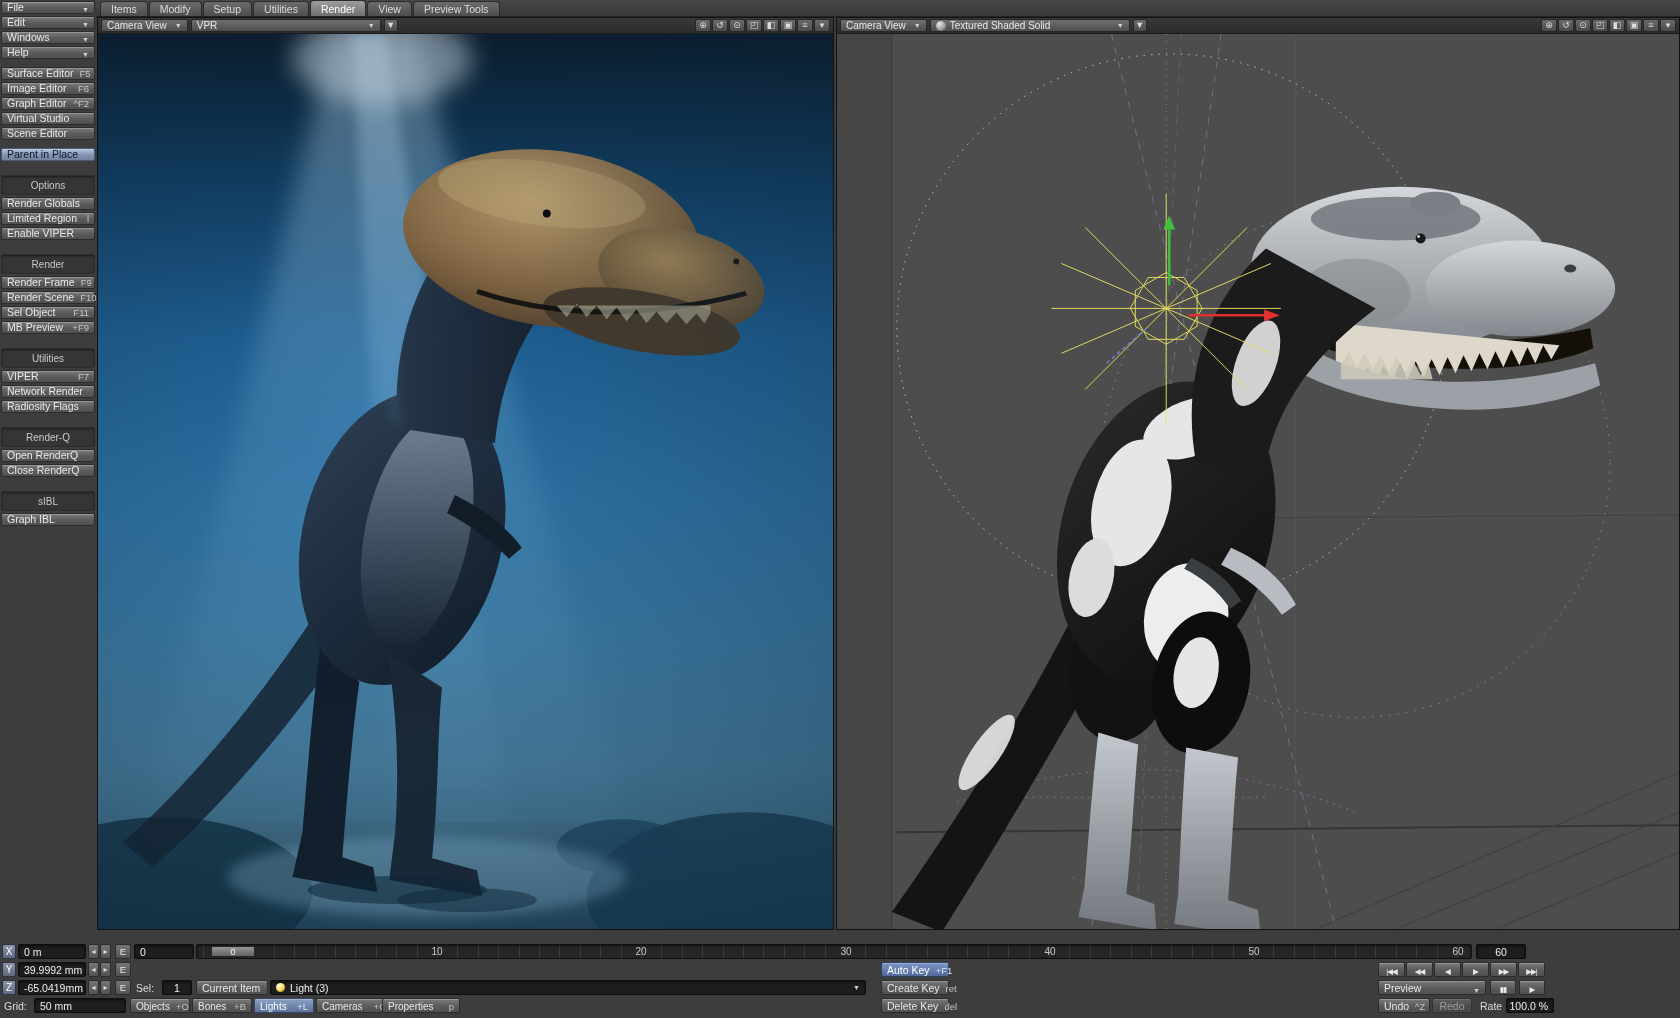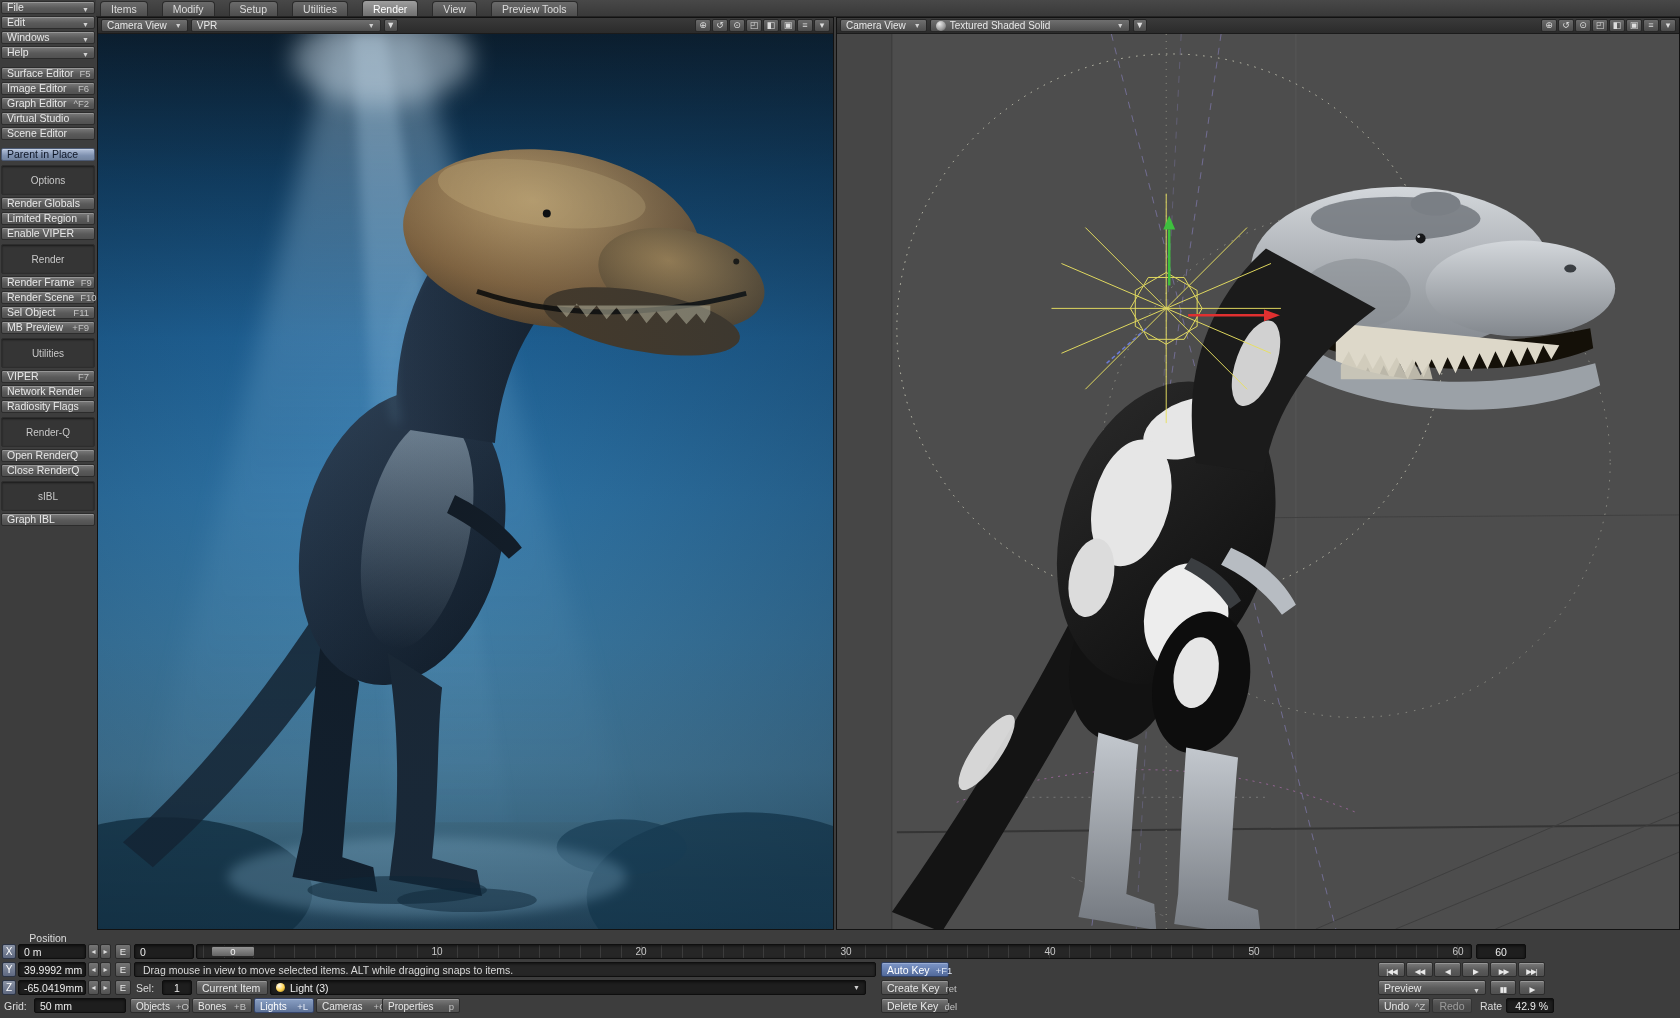--- a/index.html
+++ b/index.html
@@ -8,26 +8,26 @@
 
   
   .btn{display:flex;align-items:flex-end;padding:0 5px;height:14px;background:linear-gradient(#7b7b7b,#5a5a5a 55%,#505050);border:1px solid #2c2c2c;border-radius:2px;box-shadow:inset 0 1px 0 rgba(255,255,255,.22);color:#e8e8e8;font-size:10.5px;white-space:nowrap;cursor:default}
   .btn .k{margin-left:auto;padding-left:6px;color:#c4c4c4;font-size:9.5px}
   .btn .dd{margin-left:auto;padding-left:6px;color:#d2d2d2;font-size:7px;line-height:1}
   .bluebtn{background:linear-gradient(#7d96c8,#51699a);border-color:#2f3f63;color:#fff}
 
   
   .sidebar{position:absolute;left:0;top:0;width:96px;height:930px;background:#3d3d3d;padding:1px 1px 0 1px;display:flex;flex-direction:column;gap:2px}
   .sidebar .btn{height:13px;flex:none}
-  .hdr{height:30px;flex:none;display:flex;align-items:center;justify-content:center;background:#353535;border:1px solid #2d2d2d;border-radius:2px;box-shadow:inset 0 1px 2px rgba(0,0,0,.5);color:#c9c9c9;font-size:10px;margin-top:2px}
+  .hdr{height:20px;flex:none;display:flex;align-items:center;justify-content:center;background:#353535;border:1px solid #2d2d2d;border-radius:2px;box-shadow:inset 0 1px 2px rgba(0,0,0,.5);color:#c9c9c9;font-size:10px;margin-top:12px}
   .gap{height:4px;flex:none}
   .pip{background:linear-gradient(#b4c2da,#7e90af 60%,#73849f);border-color:#4c5a74;color:#0e1626;font-weight:normal}
 
   
-  .tabs{position:absolute;left:96px;top:0;width:1584px;height:17px;background:linear-gradient(#484848,#393939);border-bottom:1px solid #242424;display:flex;align-items:flex-end;padding-left:4px;gap:14px}
+  .tabs{position:absolute;left:96px;top:0;width:1584px;height:17px;background:linear-gradient(#484848,#393939);border-bottom:1px solid #242424;display:flex;align-items:flex-end;padding-left:4px;gap:1px}
   .tab{height:15px;padding:0 10px;display:flex;align-items:center;background:linear-gradient(#6b6b6b,#4e4e4e);border:1px solid #2b2b2b;border-bottom:none;border-radius:4px 4px 0 0;font-size:10.5px;color:#dcdcdc}
   .tab.active{background:linear-gradient(#9e9e9e,#707070);color:#fff;height:16px}
 
   
   .vp{position:absolute;top:17px;height:913px;background:#161616;border:1px solid #121212}
   .vp-left{left:97px;width:737px}
   .vp-right{left:836px;width:844px}
   .vp-hdr{position:absolute;top:0;left:0;right:0;height:16px;background:linear-gradient(#3a3a3a,#2b2b2b);display:flex;align-items:center;gap:3px;padding:1px 3px;border-bottom:1px solid #1b1b1b;z-index:2}
   .vp-dd{height:13px;display:flex;align-items:center;background:linear-gradient(#6f6f6f,#4e4e4e);border:1px solid #272727;border-radius:2px;padding:0 5px;font-size:10px;color:#e8e8e8;white-space:nowrap}
   .vp-dd .dd{margin-left:8px;font-size:7px;color:#d0d0d0;line-height:1}
@@ -399,23 +399,20 @@
         <line x1="333" y1="252" x2="333" y2="196" stroke="#3ec03e" stroke-width="2.5"></line>
         <polygon points="327,196 333,182 339,196" fill="#3ec03e"></polygon>
         <line x1="310" y1="295" x2="268" y2="332" stroke="#6b7bd8" stroke-width="1.5" stroke-dasharray="4,3"></line>
       </g>
     </svg>
   </div>
 </div>
 
 <div class="bottom">
 
-  <div class="brow" style="top:0;height:13px">
-    <div class="lbl" style="left:0;width:96px;justify-content:center">Position</div>
-  </div>
 
   <div class="brow" style="top:14px">
     <div class="badge" style="left:2px">X</div>
     <div class="val" style="left:18px;width:68px">0 m</div>
     <div class="nud" style="left:88px">◂</div>
     <div class="nud" style="left:100px">▸</div>
     <div class="ebtn" style="left:115px">E</div>
     <div class="val" style="left:134px;width:60px">0</div>
     <div class="ruler" style="left:196px;width:1276px">
       <span class="ticklbl" style="left:36px">0</span>
@@ -429,21 +426,20 @@
     </div>
     <div class="val" style="left:1476px;width:50px;justify-content:center">60</div>
   </div>
 
   <div class="brow" style="top:32px">
     <div class="badge" style="left:2px">Y</div>
     <div class="val" style="left:18px;width:68px">39.9992 mm</div>
     <div class="nud" style="left:88px">◂</div>
     <div class="nud" style="left:100px">▸</div>
     <div class="ebtn" style="left:115px">E</div>
-    <div class="hint" style="left:134px;width:742px">Drag mouse in view to move selected items. ALT while dragging snaps to items.</div>
     <div class="btn bluebtn" style="left:881px;width:68px;height:15px">
         <span>Auto Key</span>
         <span class="k" style="color:#dfe6f5">+F1</span>
       </div>
     <div class="btn tbtn" style="left:1378px;width:27px;height:15px">|◀◀</div>
     <div class="btn tbtn" style="left:1406px;width:27px;height:15px">◀◀</div>
     <div class="btn tbtn" style="left:1434px;width:27px;height:15px">◀</div>
     <div class="btn tbtn" style="left:1462px;width:27px;height:15px">▶</div>
     <div class="btn tbtn" style="left:1490px;width:27px;height:15px">▶▶</div>
     <div class="btn tbtn" style="left:1518px;width:27px;height:15px">▶▶|</div>
@@ -503,15 +499,15 @@
     <div class="btn" style="left:881px;width:68px;height:15px">
         <span>Delete Key</span>
         <span class="k">del</span>
       </div>
     <div class="btn" style="left:1378px;width:52px;height:15px">
         <span>Undo</span>
         <span class="k">^Z</span>
       </div>
     <div class="btn disabled" style="left:1432px;width:40px;height:15px;justify-content:center">Redo</div>
     <div class="lbl" style="left:1480px">Rate</div>
-    <div class="val" style="left:1506px;width:48px;justify-content:flex-end">42.9 %</div>
+    <div class="val" style="left:1506px;width:48px;justify-content:flex-end">100.0 %</div>
   </div>
 </div>
 
 </body></html>

